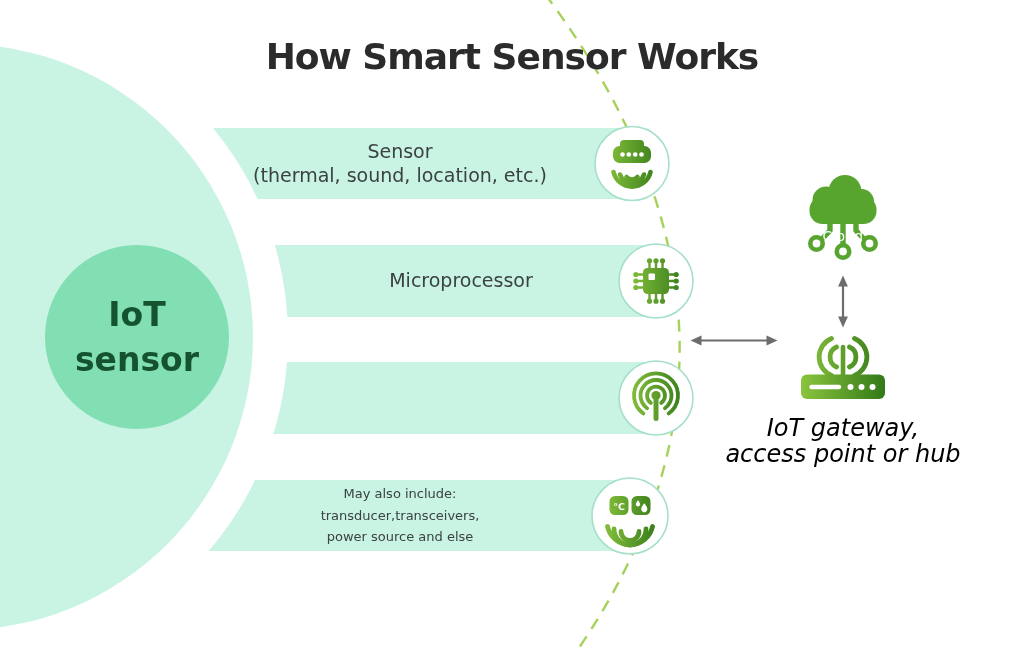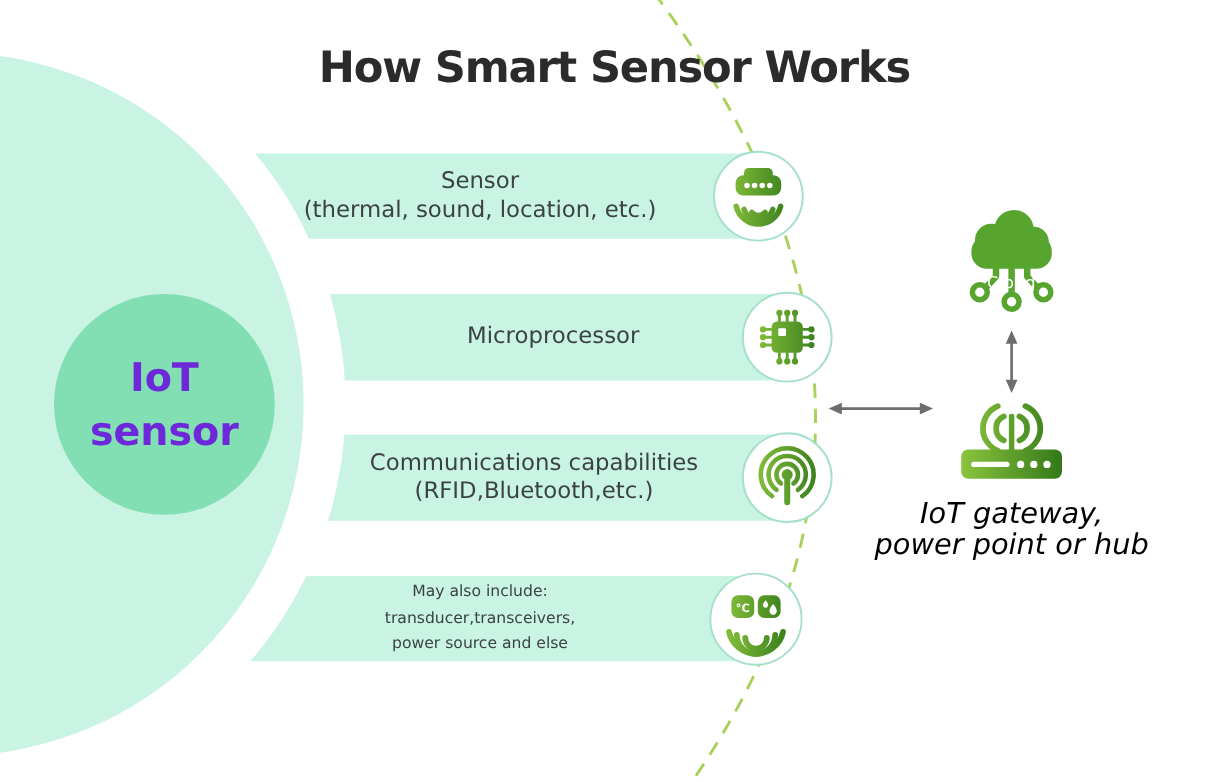--- a/index.html
+++ b/index.html
@@ -16,21 +16,21 @@
   .rowtext{
     color:#3b4242;text-align:center;display:flex;flex-direction:column;
     justify-content:center;font-size:19px;line-height:23.5px;
   }
   .row1{left:150px;top:128px;width:500px;height:71px;}
   .row2{left:266px;top:245px;width:390px;height:72px;}
   .row3{left:250px;top:362px;width:390px;height:72px;}
   .row4{left:200px;top:480px;width:400px;height:71px;font-size:13px;line-height:21.5px;}
   .bubble-label{
     left:17px;top:292px;width:240px;text-align:center;
-    font-size:33px;font-weight:bold;line-height:45px;color:#6d28d9;
+    font-size:33px;font-weight:bold;line-height:45px;color:#14532d;
   }
   .cloud-label{
     left:793px;top:204px;width:100px;text-align:center;
     font-size:13.5px;color:#ffffff;font-weight:500;letter-spacing:.5px;margin-top:24px;
   }
   .caption{
     left:723px;top:415px;width:240px;text-align:center;
     font-size:24px;line-height:26px;color:#000000;font-style:italic;
   }
   svg text{font-family:"DejaVu Sans","Liberation Sans",sans-serif;}
@@ -192,36 +192,32 @@
 
   <div class="abs rowtext row1">
     <div>Sensor</div>
     <div>(thermal, sound, location, etc.)</div>
   </div>
 
   <div class="abs rowtext row2">
     <div>Microprocessor</div>
   </div>
 
-  <div class="abs rowtext row3">
-    <div>Communications capabilities</div>
-    <div>(RFID,Bluetooth,etc.)</div>
-  </div>
 
   <div class="abs rowtext row4">
     <div>May also include:</div>
     <div>transducer,transceivers,</div>
     <div>power source and else</div>
   </div>
 
   <div class="abs bubble-label">
     <div>IoT</div>
     <div>sensor</div>
   </div>
 
   <div class="abs cloud-label">Cloud</div>
 
   <div class="abs caption">
     <div>IoT gateway,</div>
-    <div>power point or hub</div>
+    <div>access point or hub</div>
   </div>
 
 </div>
 
 </body></html>

